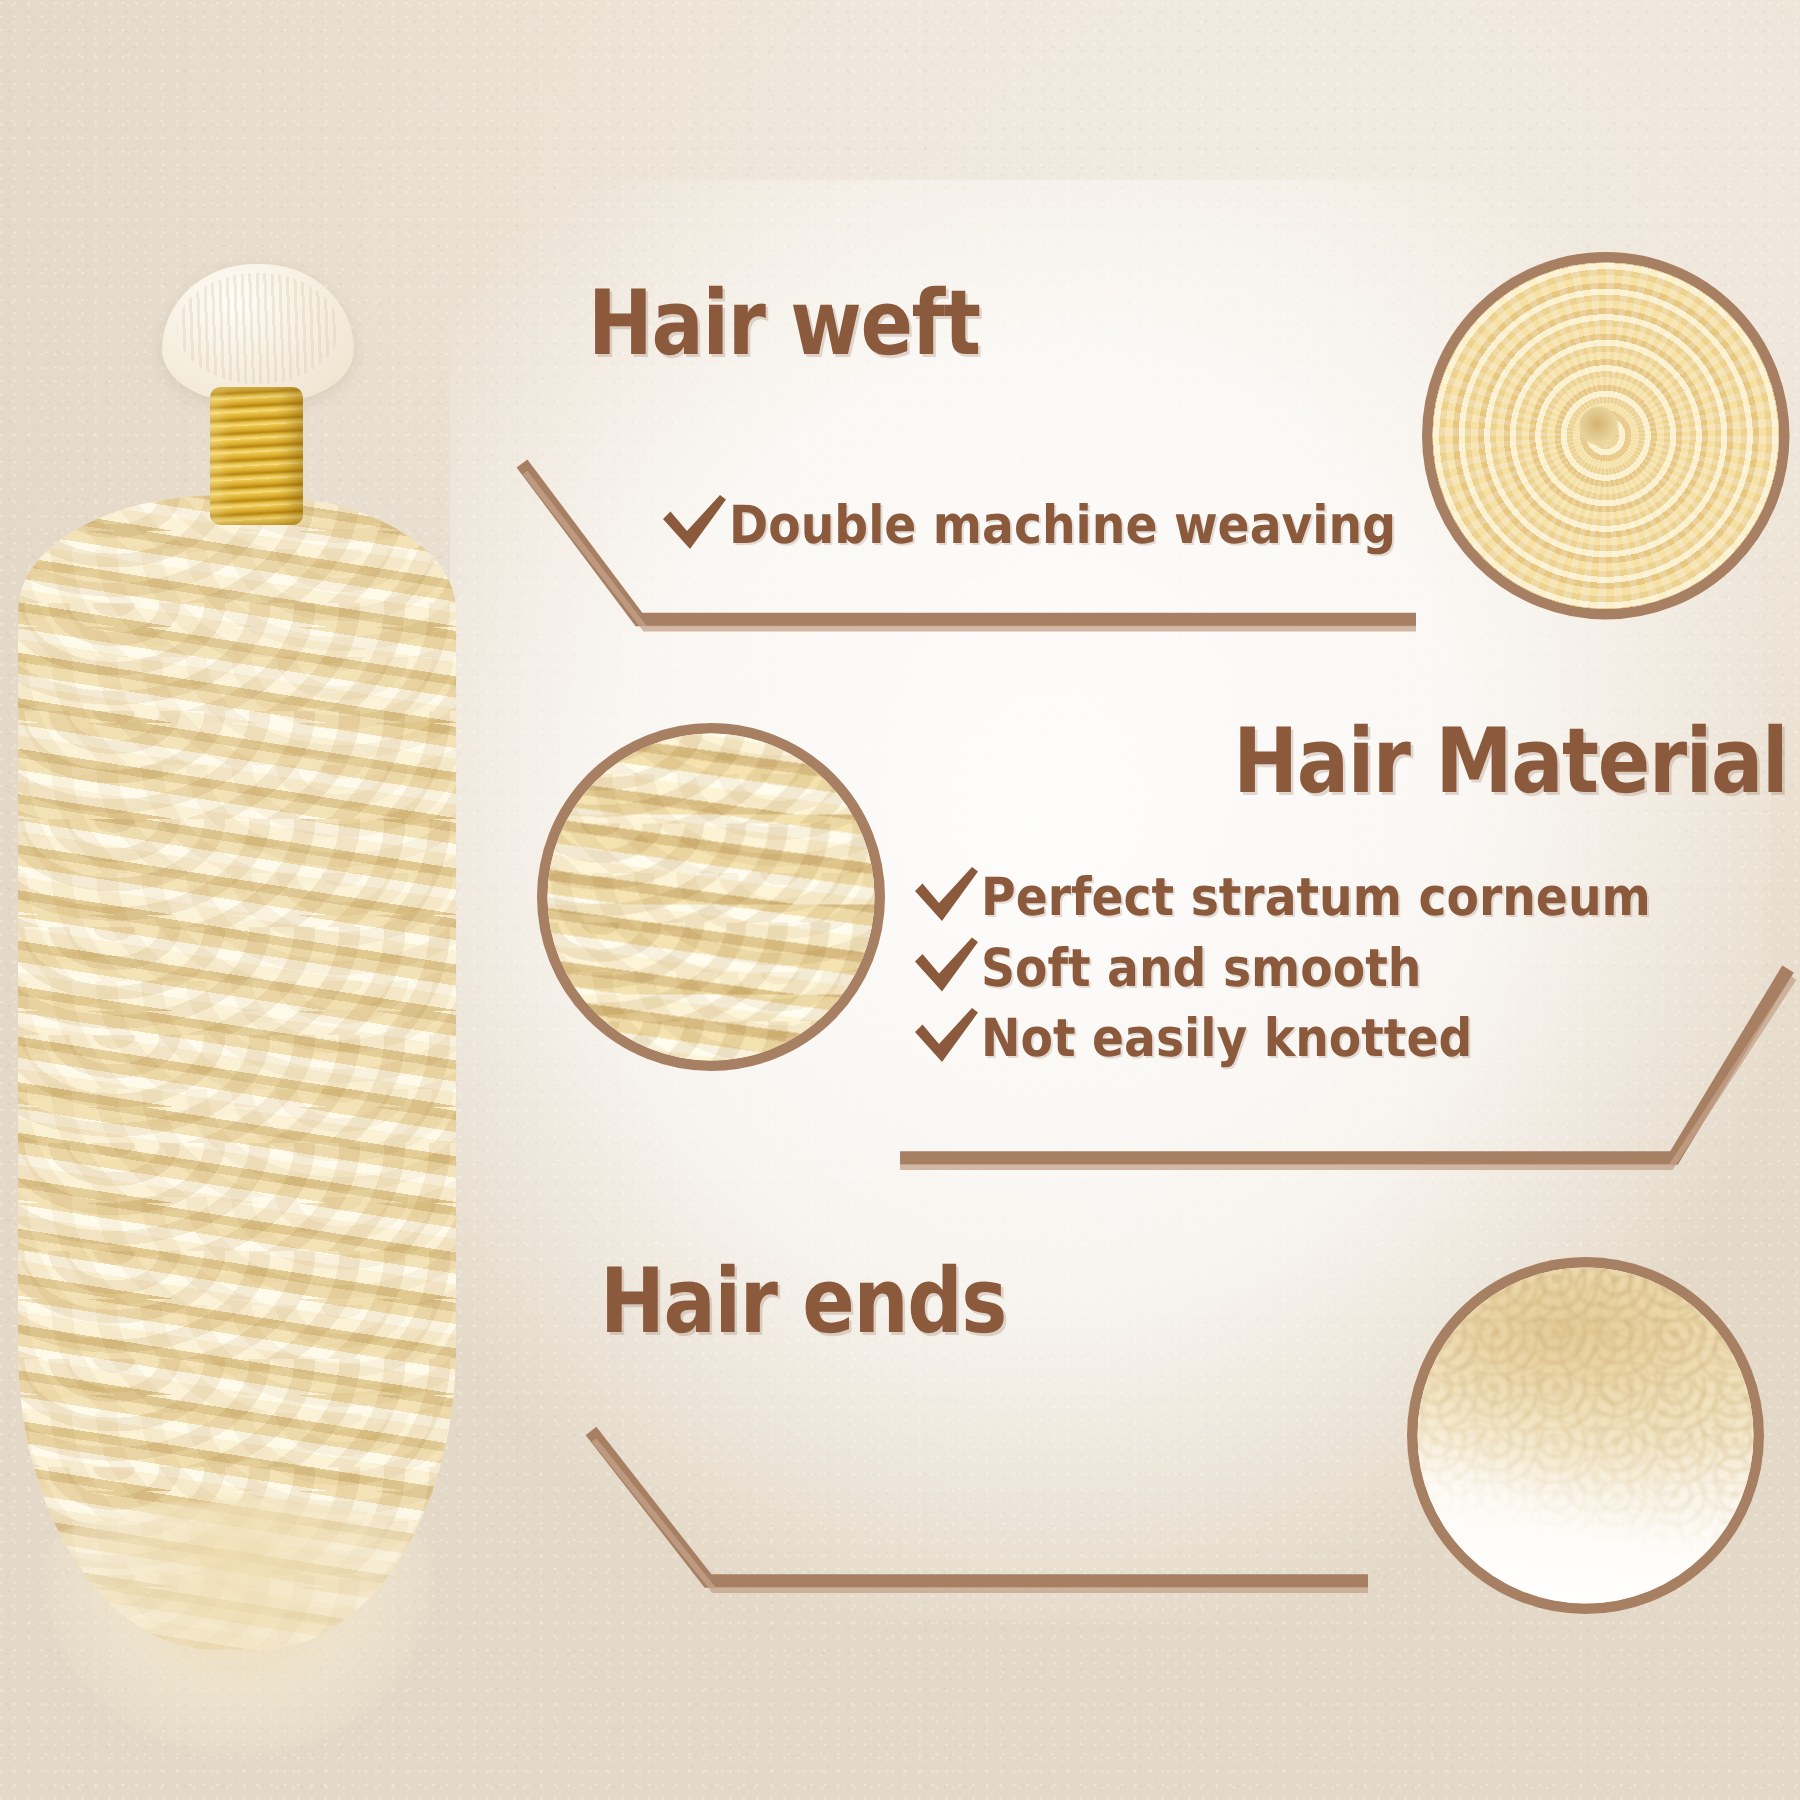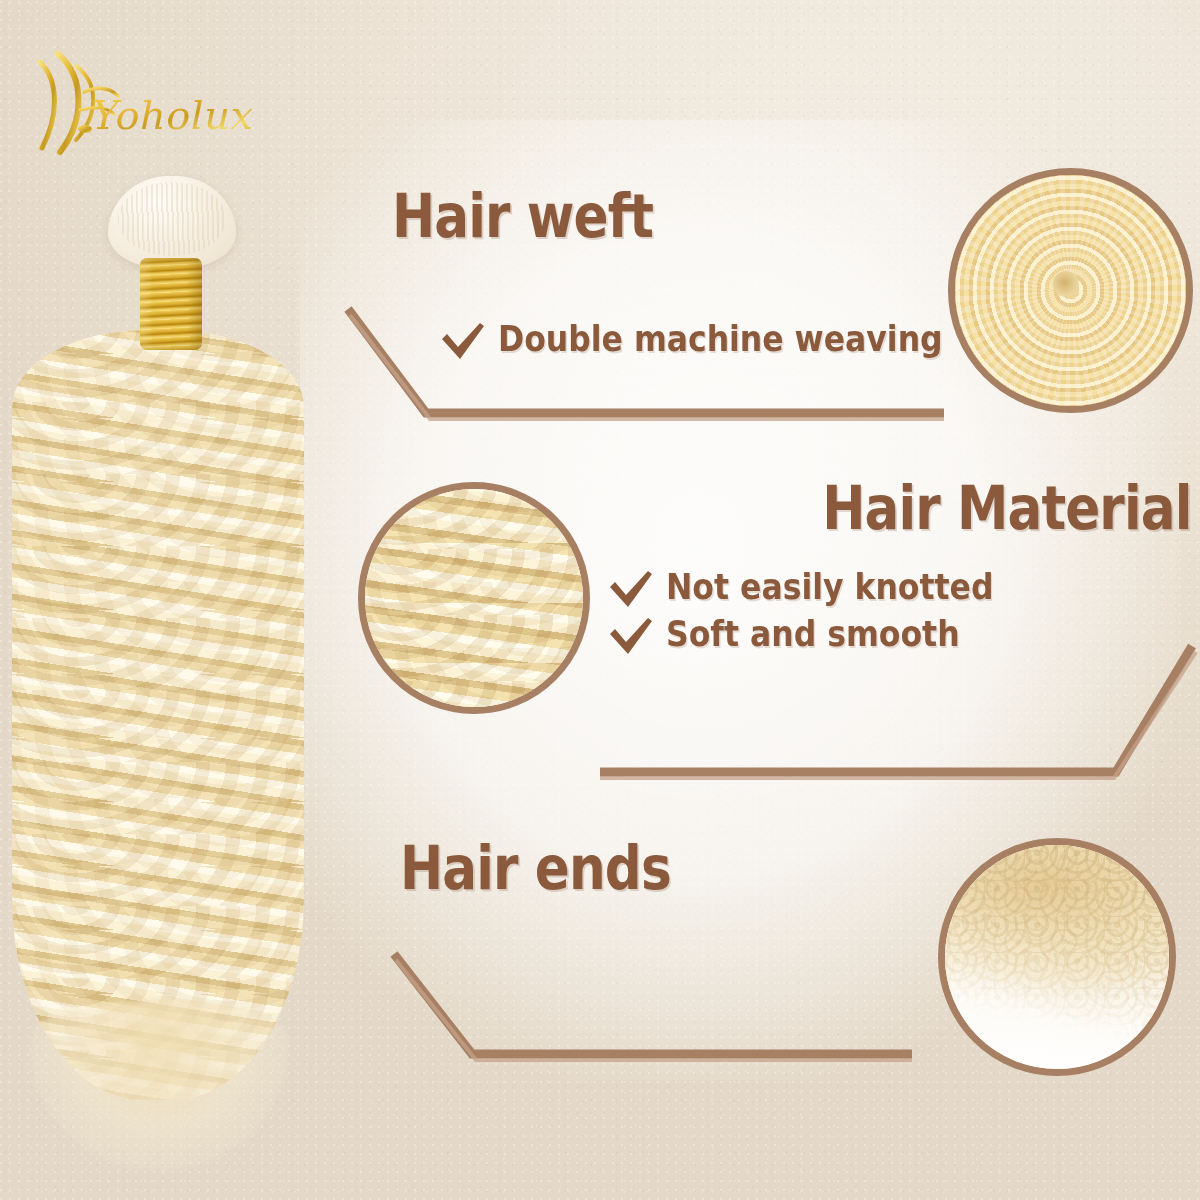--- a/index.html
+++ b/index.html
@@ -159,22 +159,22 @@
 
   
   .bullets {
     position: absolute;
     display: flex;
     flex-direction: column;
     gap: 0px;
   }
   .bullet-row {
     display: flex;
-    align-items: flex-start;
-    gap: 12px;
+    align-items: flex-end;
+    gap: 0;
     height: 47px;
   }
   .check {
     width: 46px; height: 40px;
     flex: none;
     position: relative;
   }
   .check svg { display: block; }
   .bullet-text {
     font-family: "DejaVu Sans", sans-serif;
@@ -275,39 +275,20 @@
   }
 </style>
 </head>
 <body>
 
 <div id="poster">
 
   <div class="grain"></div>
   <div class="light-pool"></div>
 
-  <div class="logo">
-    <svg width="245" height="110" viewBox="0 0 245 110">
-      <defs>
-        <linearGradient id="gold" x1="0" y1="0" x2="1" y2="1">
-          <stop offset="0%" stop-color="#f7e07c"></stop>
-          <stop offset="35%" stop-color="#e5bb3c"></stop>
-          <stop offset="62%" stop-color="#c69a20"></stop>
-          <stop offset="100%" stop-color="#f3d75f"></stop>
-        </linearGradient>
-      </defs>
-      <path d="M26 14 C 46 34, 44 70, 28 100" stroke="url(#gold)" stroke-width="5" fill="none" stroke-linecap="round"></path>
-      <path d="M44 6 C 72 30, 70 74, 46 104" stroke="url(#gold)" stroke-width="6" fill="none" stroke-linecap="round"></path>
-      <path d="M62 18 C 86 36, 84 68, 62 92" stroke="url(#gold)" stroke-width="4" fill="none" stroke-linecap="round"></path>
-      <path d="M70 44 C 84 38, 96 40, 104 48" stroke="url(#gold)" stroke-width="3.5" fill="none" stroke-linecap="round"></path>
-      <path d="M66 62 C 82 58, 94 60, 100 66" stroke="url(#gold)" stroke-width="3" fill="none" stroke-linecap="round"></path>
-      <ellipse cx="71" cy="81" rx="7" ry="4" fill="url(#gold)"></ellipse>
-    </svg>
-    <div class="logo-text">Yoholux</div>
-  </div>
 
   <div class="bundle">
     <div class="hair-body"></div>
     <div class="hair-tips"></div>
     <div class="weft-pad"></div>
     <div class="gold-wrap"></div>
   </div>
 
   <div class="heading" style="left:392px; top:186px;">Hair weft</div>
 
@@ -339,30 +320,38 @@
     <path d="M4 138 L518 138 L600 12" fill="none" stroke="#c4a289" stroke-width="4" stroke-linejoin="miter" opacity=".75"></path>
   </svg>
 
   <div class="bullets" style="left:608px; top:570px;">
     <div class="bullet-row">
       <span class="check">
         <svg width="46" height="40" viewBox="0 0 46 40">
             <path d="M2 17 L7 12 L18 25 L40 1 L44 4 L20 37 Z" fill="#8b5a3c"></path>
           </svg>
       </span>
-      <span class="bullet-text">Not easily knotted</span>
+      <span class="bullet-text">Perfect stratum corneum</span>
     </div>
     <div class="bullet-row">
       <span class="check">
         <svg width="46" height="40" viewBox="0 0 46 40">
             <path d="M2 17 L7 12 L18 25 L40 1 L44 4 L20 37 Z" fill="#8b5a3c"></path>
           </svg>
       </span>
       <span class="bullet-text">Soft and smooth</span>
     </div>
+    <div class="bullet-row">
+      <span class="check">
+        <svg width="46" height="40" viewBox="0 0 46 40">
+            <path d="M2 17 L7 12 L18 25 L40 1 L44 4 L20 37 Z" fill="#8b5a3c"></path>
+          </svg>
+      </span>
+      <span class="bullet-text">Not easily knotted</span>
+    </div>
   </div>
 
   <div class="circle" style="left:358px; top:482px; width:232px; height:232px;">
     <div class="circle-wave-inner"></div>
   </div>
 
   <div class="heading" style="left:400px; top:838px;">Hair ends</div>
 
   <svg class="bracket" style="left:388px; top:950px;" width="530" height="120" viewBox="0 0 530 120">
     <path d="M6 4 L84 104 L524 104" fill="none" stroke="#a77f63" stroke-width="9" stroke-linejoin="miter"></path>

